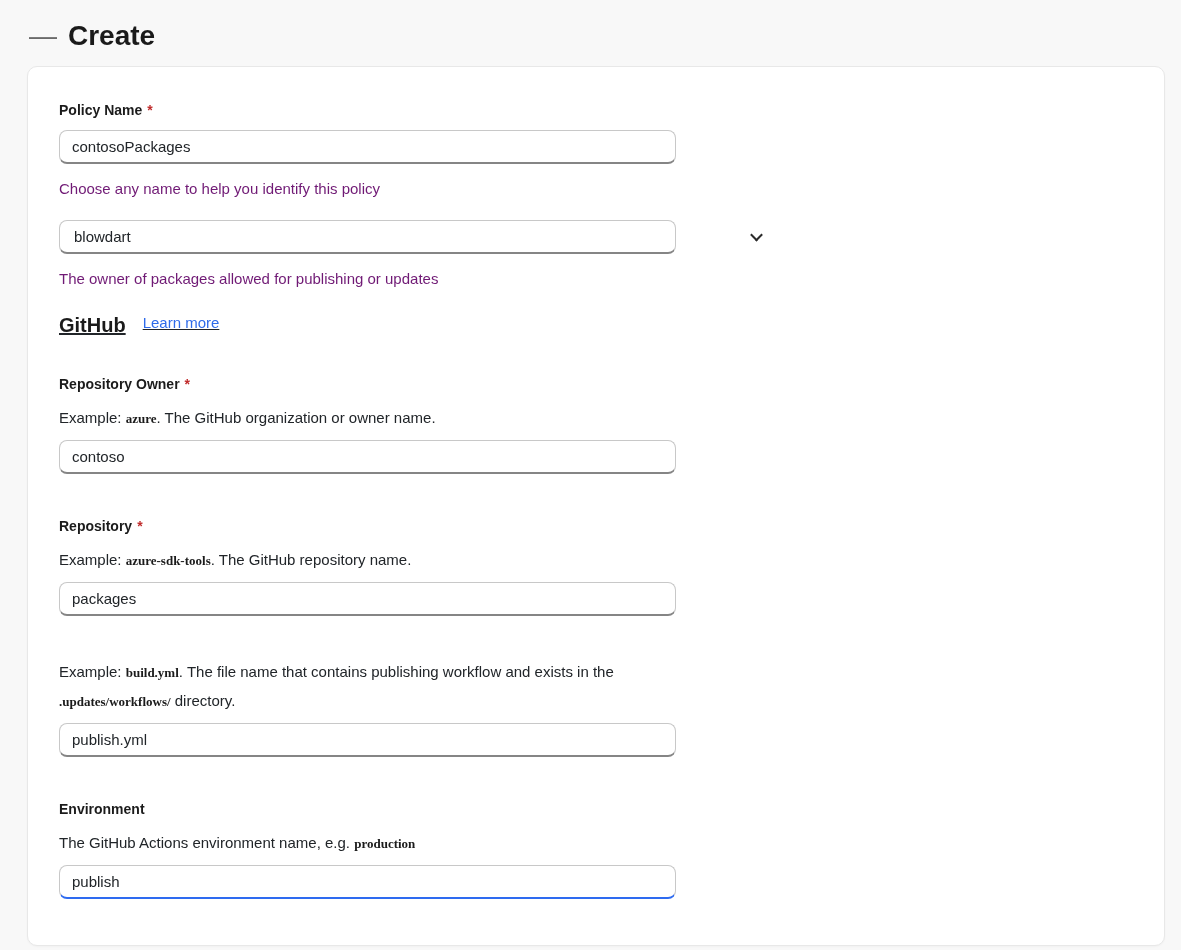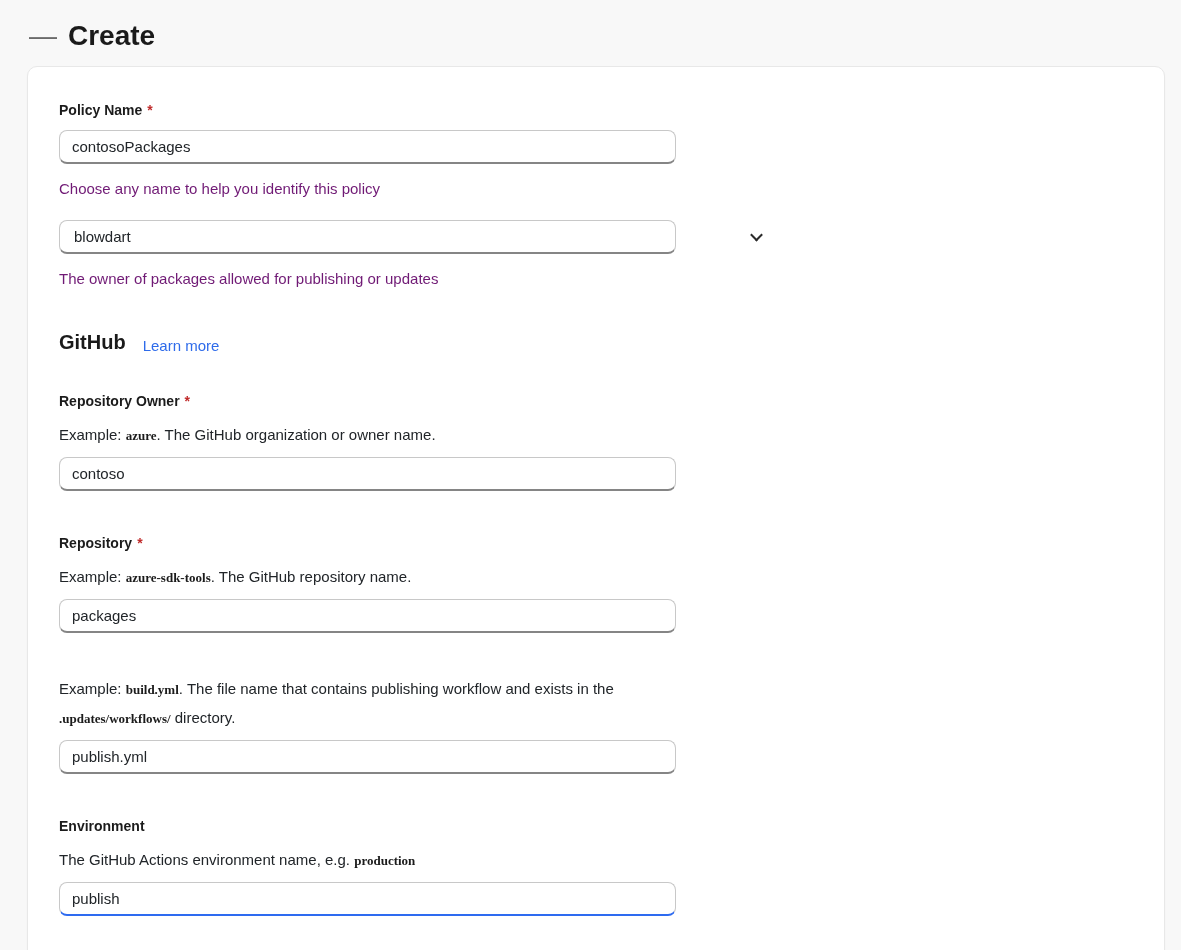--- a/index.html
+++ b/index.html
@@ -93,24 +93,25 @@
   code.inline-code {
     font-family: Liberation Serif, serif;
     font-weight: 700;
     font-size: 13px;
     color: #1b1b1b;
   }
   .gap-sm { margin-top: 21px; }
   .gap-md { margin-top: 42px; }
   .section-heading-row {
     display: flex;
-    align-items: flex-end;
+    align-items: flex-start;
     gap: 17px;
-    margin-top: 42px;
+    margin-top: 25px;
     margin-bottom: 37px;
+    text-decoration: underline;
   }
   .section-heading { font-size: 20px; font-weight: 700; color: #1a1a1a; }
   .learn-more {
     font-size: 15px;
     color: #2e6bea;
     text-decoration: none;
     cursor: pointer;
   }
 </style>
 </head>

